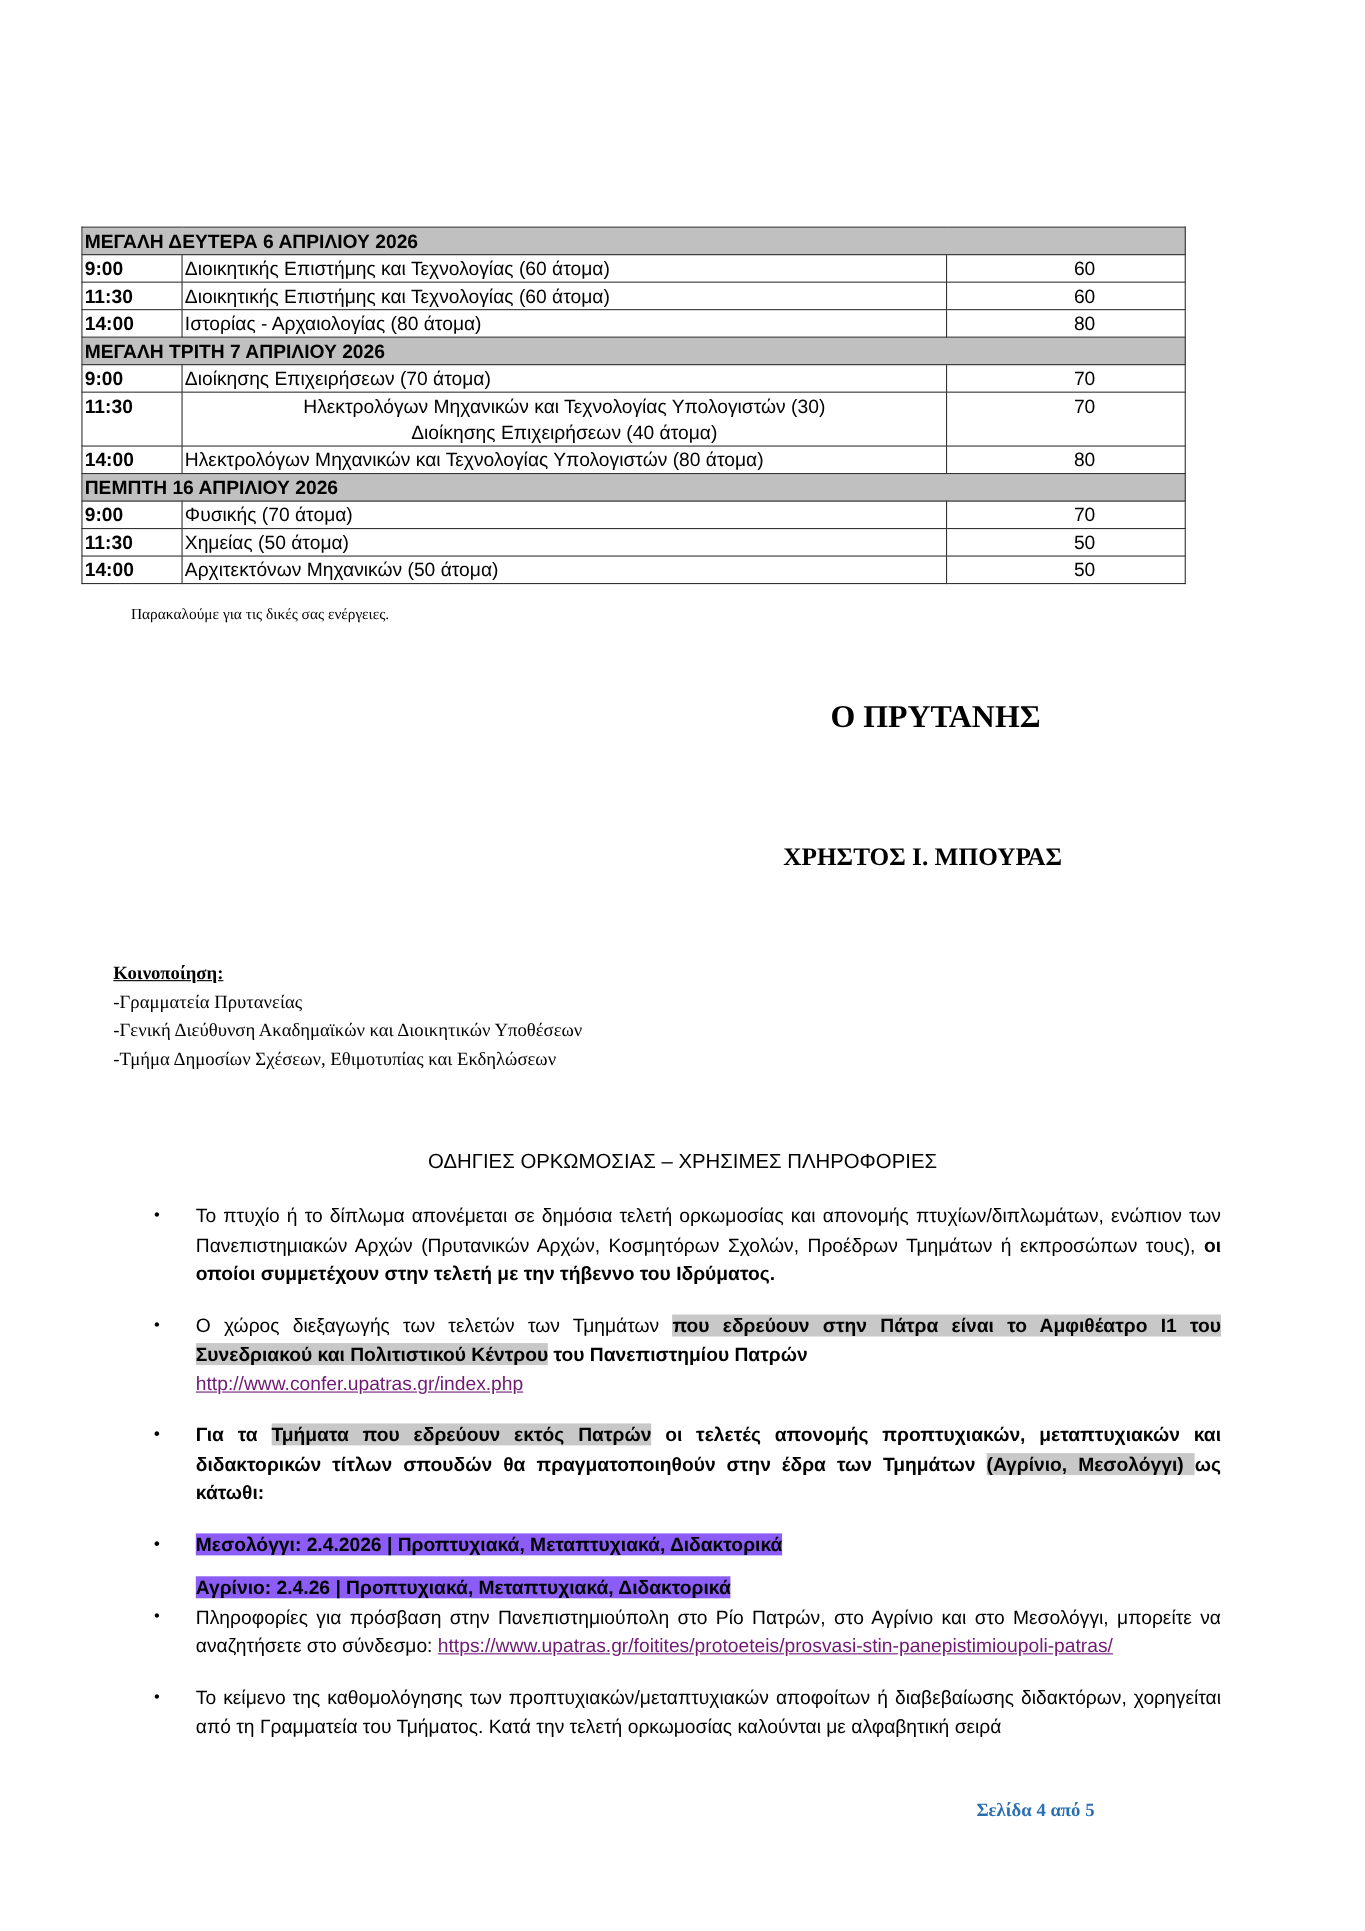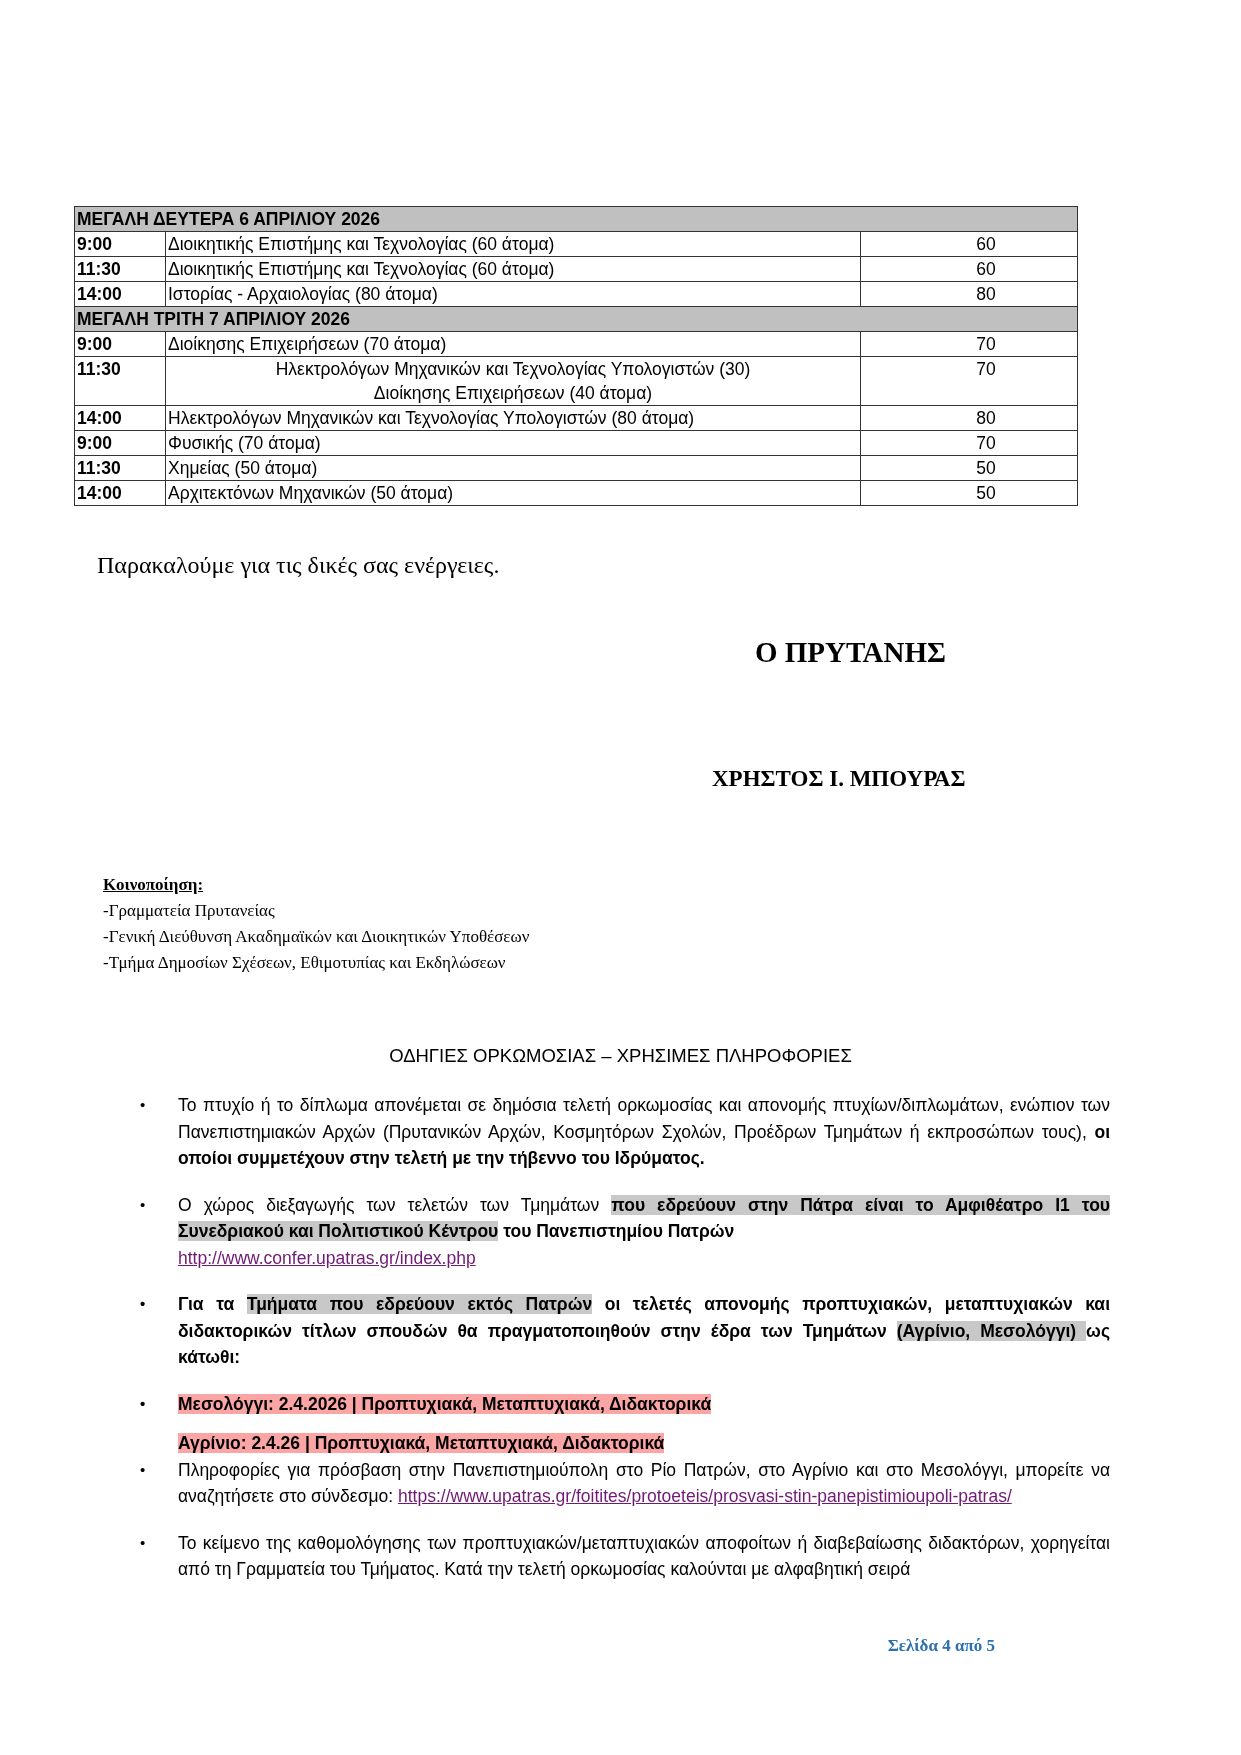--- a/index.html
+++ b/index.html
@@ -10,37 +10,37 @@
   .schedule { position: absolute; left: 74px; top: 206px; width: 1004px; border-collapse: collapse;
     font-family: "Liberation Sans", "DejaVu Sans", sans-serif; font-size: 17.5px; }
   .schedule td { border: 1.5px solid #333; padding: 0 2px; height: 24px; line-height: 24px; vertical-align: top; }
   .schedule tr.day td { background: #c0c0c0; font-weight: bold; }
   .schedule td.time { width: 86px; font-weight: bold; }
   .schedule td.dept { width: 690px; }
   .schedule td.num { text-align: center; padding-left: 36px; }
   .schedule .line { display: block; text-align: center; }
 
   .serif { font-family: "Liberation Serif", "DejaVu Serif", serif; }
-  .p-request { position: absolute; left: 97px; top: 552px; font-size: 24px; }
+  .p-request { position: absolute; left: 119px; top: 552px; font-size: 14px; }
   .rector-title { position: absolute; left: 755px; top: 636px; font-size: 29px; font-weight: bold; }
   .rector-name { position: absolute; left: 712px; top: 766px; font-size: 23px; font-weight: bold; }
 
   .cc { position: absolute; left: 103px; top: 852px; font-size: 17px; line-height: 26px; margin-top: 20px; }
   .cc-title { font-weight: bold; text-decoration: underline; }
 
   .guide-title { position: absolute; left: 0; width: 1241px; top: 1045px; text-align: center;
     font-family: "Liberation Sans", "DejaVu Sans", sans-serif; font-size: 18.5px; }
 
   .bullets { position: absolute; left: 140px; width: 970px; top: 1092px;
     font-family: "Liberation Sans", "DejaVu Sans", sans-serif; font-size: 17.5px; line-height: 26.5px; }
   .item { position: relative; padding-left: 38px; text-align: justify; }
   .bullet { position: absolute; left: 0; top: 0; width: 20px; font-size: 15px; }
   .b { font-weight: bold; }
   .hl-gray { background: #c8c8c8; }
-  .hl-yellow { background: #fca5a5; }
+  .hl-yellow { background: #8b5cf6; }
   a.link { color: #701a75; text-decoration: underline; }
   .gap { height: 20px; }
 
   .footer { position: absolute; right: 133px; top: 1636px; color: #2a6fb0; font-size: 17px; font-weight: bold; }
 </style>
 </head>
 <body>
 
 <div class="page">
 
@@ -80,20 +80,23 @@
           <span class="line">Διοίκησης Επιχειρήσεων  (40 άτομα)</span>
         </td>
         <td class="num">70</td>
       </tr>
       <tr>
         <td class="time">14:00</td>
         <td class="dept">Ηλεκτρολόγων Μηχανικών και Τεχνολογίας Υπολογιστών (80 άτομα)</td>
         <td class="num">80</td>
       </tr>
 
+      <tr class="day">
+        <td colspan="3">ΠΕΜΠΤΗ 16 ΑΠΡΙΛΙΟΥ 2026</td>
+      </tr>
       <tr>
         <td class="time">9:00</td>
         <td class="dept">Φυσικής (70 άτομα)</td>
         <td class="num">70</td>
       </tr>
       <tr>
         <td class="time">11:30</td>
         <td class="dept">Χημείας (50 άτομα)</td>
         <td class="num">50</td>
       </tr>

